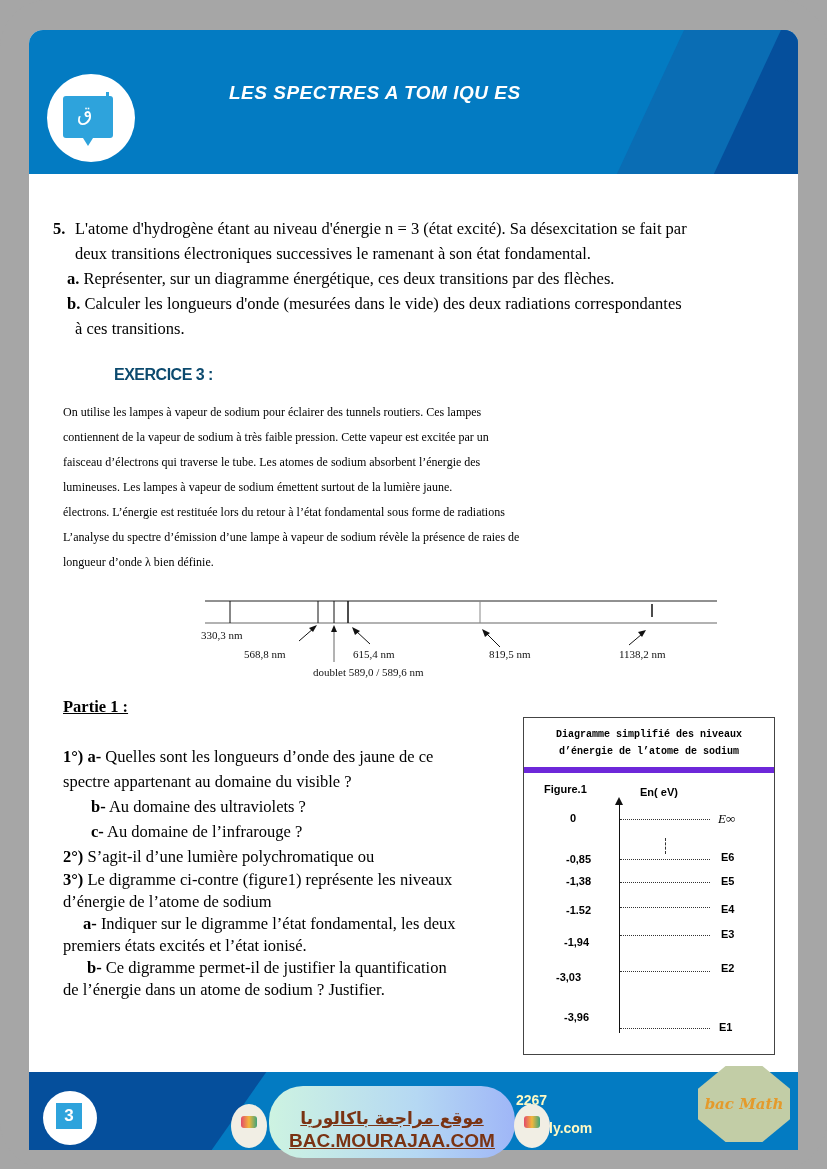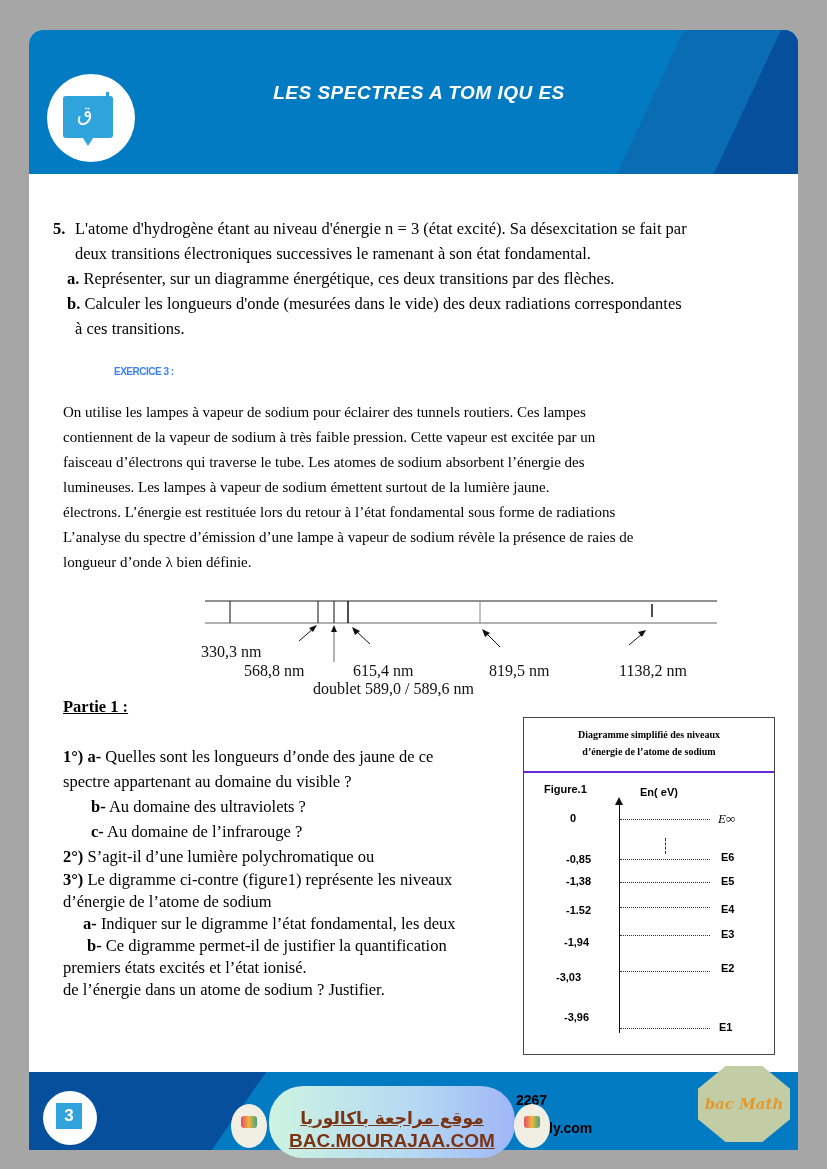--- a/index.html
+++ b/index.html
@@ -8,53 +8,53 @@
   .sheet { position: absolute; left: 29px; top: 30px; width: 769px; height: 1120px; background: #fff; border-radius: 14px 14px 0 0; overflow: hidden; }
 
   .header { position: absolute; left: 0; top: 0; width: 769px; height: 144px; background: #037bc2; overflow: hidden; }
   .header .stripe1 { position: absolute; left: 520px; top: 0; width: 400px; height: 144px; background: #0a6db4; transform: skewX(-25deg); transform-origin: top left; left: 655px; }
   .header .stripe2 { position: absolute; top: 0; width: 300px; height: 144px; background: #054f9c; transform: skewX(-25deg); transform-origin: top left; left: 752px; }
   .logo-circle { position: absolute; left: 18px; top: 44px; width: 88px; height: 88px; border-radius: 50%; background: #fff; }
   .logo-book { position: absolute; left: 16px; top: 22px; width: 50px; height: 42px; background: #2ea3dc; border-radius: 3px; }
   .logo-book:after { content: ""; position: absolute; left: 20px; bottom: -8px; border-left: 5px solid transparent; border-right: 5px solid transparent; border-top: 8px solid #2ea3dc; }
   .logo-book .spine { position: absolute; right: 4px; top: -4px; width: 3px; height: 46px; background: #2ea3dc; }
   .logo-book .glyph { position: absolute; left: 14px; top: 6px; color: #fff; font-size: 20px; font-family: "DejaVu Sans", sans-serif; }
-  .title { position: absolute; left: 200px; top: 52px; width: 380px; text-align: center; color: #fff; font-family: "Liberation Sans", sans-serif; font-style: italic; font-weight: bold; font-size: 19px; letter-spacing: 0.5px; }
+  .title { position: absolute; left: 200px; top: 52px; width: 380px; color: #fff; font-family: "Liberation Sans", sans-serif; font-style: italic; font-weight: bold; font-size: 19px; letter-spacing: 0.5px; }
 
   .content { position: absolute; left: 0; top: 144px; width: 769px; }
   .q5 { position: absolute; left: 24px; top: 42px; width: 720px; font-size: 16.5px; line-height: 25px; color: #000; }
   .q5 .num { font-weight: bold; display: inline-block; width: 22px; }
   .indent1 { padding-left: 22px; }
   .sub { padding-left: 14px; }
 
-  .ex3-title { position: absolute; left: 85px; top: 192px; color: #3b82f6; font-family: "Liberation Sans", sans-serif; font-weight: bold; font-size: 10px; letter-spacing: -0.5px; }
-  .ex3-body { position: absolute; left: 34px; top: 226px; width: 720px; font-size: 15px; line-height: 25px; color: #000; }
+  .ex3-title { position: absolute; left: 85px; top: 192px; color: #0c4a6e; font-family: "Liberation Sans", sans-serif; font-weight: bold; font-size: 16px; letter-spacing: -0.5px; }
+  .ex3-body { position: absolute; left: 34px; top: 226px; width: 720px; font-size: 12px; line-height: 25px; color: #000; }
 
   .spectrum { position: absolute; left: 176px; top: 418px; width: 515px; height: 110px; }
-  .spec-label { position: absolute; font-size: 16px; color: #111; white-space: nowrap; margin-top: 14px; }
+  .spec-label { position: absolute; font-size: 11px; color: #111; white-space: nowrap; }
 
   .part1 { position: absolute; left: 34px; top: 520px; width: 460px; font-size: 16.5px; line-height: 25px; color: #000; }
   .part1 .ptitle { font-weight: bold; text-decoration: underline; margin-bottom: 25px; }
   .part1 b { font-weight: bold; }
 
   .diagram { position: absolute; left: 494px; top: 543px; width: 250px; height: 336px; border: 1px solid #444; background: #fff; }
-  .diag-head { height: 55px; border-bottom: 2px solid #6d28d9; font-family: Liberation Serif, serif; font-weight: bold; font-size: 10px; text-align: center; line-height: 17px; padding-top: 8px; box-sizing: border-box; }
+  .diag-head { height: 55px; border-bottom: 6px solid #6d28d9; font-family: Liberation Mono, monospace; font-weight: bold; font-size: 10px; text-align: center; line-height: 17px; padding-top: 8px; box-sizing: border-box; }
   .diag-body { position: relative; height: 280px; font-family: "Liberation Sans", sans-serif; font-weight: bold; font-size: 11px; text-align: center; }
   .axis { position: absolute; left: 95px; top: 31px; width: 1px; height: 229px; background: #111; }
   .axis-arrow { position: absolute; left: 91px; top: 24px; border-left: 4px solid transparent; border-right: 4px solid transparent; border-bottom: 8px solid #111; }
   .lvl { position: absolute; left: 96px; width: 90px; border-top: 1px dotted #333; }
   .lvl-val { position: absolute; left: 40px; }
   .lvl-name { position: absolute; left: 197px; }
   .vdash { position: absolute; left: 141px; top: 65px; height: 16px; border-left: 1.5px dashed #333; }
 
   .footer { position: absolute; left: 0; top: 1042px; width: 769px; height: 78px; background: #037bc2; overflow: hidden; }
   .footer .fstripe { position: absolute; left: -90px; top: 0; width: 300px; height: 78px; background: #054f9c; transform: skewX(-35deg); }
   .page-badge { position: absolute; left: 14px; top: 19px; width: 54px; height: 54px; border-radius: 50%; background: #fff; }
   .page-badge .book { position: absolute; left: 13px; top: 12px; width: 26px; height: 26px; background: #2ea3dc; color: #fff; font-family: "Liberation Sans", sans-serif; font-weight: bold; font-size: 17px; text-align: center; line-height: 26px; }
-  .foot-text { position: absolute; color: #000000; font-family: "Liberation Sans", sans-serif; font-weight: bold; font-size: 14px; }
+  .foot-text { position: absolute; color: #fef9c3; font-family: "Liberation Sans", sans-serif; font-weight: bold; font-size: 14px; }
 
   .promo { position: absolute; left: 269px; top: 1086px; width: 246px; height: 72px; border-radius: 34px; background: linear-gradient(90deg, #cdf3e1 0%, #b5d8f3 60%, #9fb6f7 100%); text-align: center; }
   .promo .ar { margin-top: 22px; color: #7a3313; font-family: "DejaVu Sans", sans-serif; font-weight: bold; font-size: 17px; text-decoration: underline; direction: rtl; }
   .promo .en { margin-top: 2px; color: #7a3313; font-family: "Liberation Sans", sans-serif; font-weight: bold; font-size: 19px; text-decoration: underline; }
   .mini-logo { position: absolute; width: 36px; height: 44px; border-radius: 50%; background: #f1eee4; }
   .mini-logo span { position: absolute; left: 10px; top: 12px; width: 16px; height: 12px; background: linear-gradient(90deg,#e24b6b,#f3b63c,#3fa37a); border-radius: 3px; }
   .bacmath { position: absolute; left: 698px; top: 1066px; width: 92px; height: 76px; background: #c2cda6; clip-path: polygon(30% 0,70% 0,100% 30%,100% 70%,70% 100%,30% 100%,0 70%,0 30%); color: #e49a2b; font-family: "DejaVu Serif", serif; font-style: italic; font-size: 15px; text-align: center; line-height: 76px; font-weight: bold; }
 </style>
 </head>
 <body>
@@ -127,22 +127,22 @@
     <div class="part1">
       <div class="ptitle">Partie 1 :</div>
       <div><b>1°)</b> <b>a-</b> <span>Quelles sont les longueurs d’onde des jaune de ce</span></div>
       <div>spectre appartenant au domaine du visible ?</div>
       <div style="padding-left:28px"><b>b-</b> <span>Au domaine des ultraviolets ?</span></div>
       <div style="padding-left:28px"><b>c-</b> <span>Au domaine de l’infrarouge ?</span></div>
       <div><b>2°)</b> <span>S’agit-il d’une lumière polychromatique ou</span></div>
       <div style="line-height:22px"><b>3°)</b> <span>Le digramme ci-contre (figure1) représente les niveaux</span></div>
       <div style="line-height:22px">d’énergie de l’atome de sodium</div>
       <div style="line-height:22px;padding-left:20px"><b>a-</b> <span>Indiquer sur le digramme l’état fondamental, les deux</span></div>
+      <div style="line-height:22px">premiers états excités et l’état ionisé.</div>
       <div style="line-height:22px;padding-left:24px"><b>b-</b> <span>Ce digramme permet-il de justifier la  quantification</span></div>
-      <div style="line-height:22px">premiers états excités et l’état ionisé.</div>
       <div style="line-height:22px">de l’énergie dans un atome de sodium ? Justifier.</div>
     </div>
 
     <div class="diagram">
       <div class="diag-head">
         <div>Diagramme simplifié des niveaux</div>
         <div>d’énergie de l’atome de sodium</div>
       </div>
       <div class="diag-body">
         <span style="position:absolute;left:20px;top:10px">Figure.1</span>

